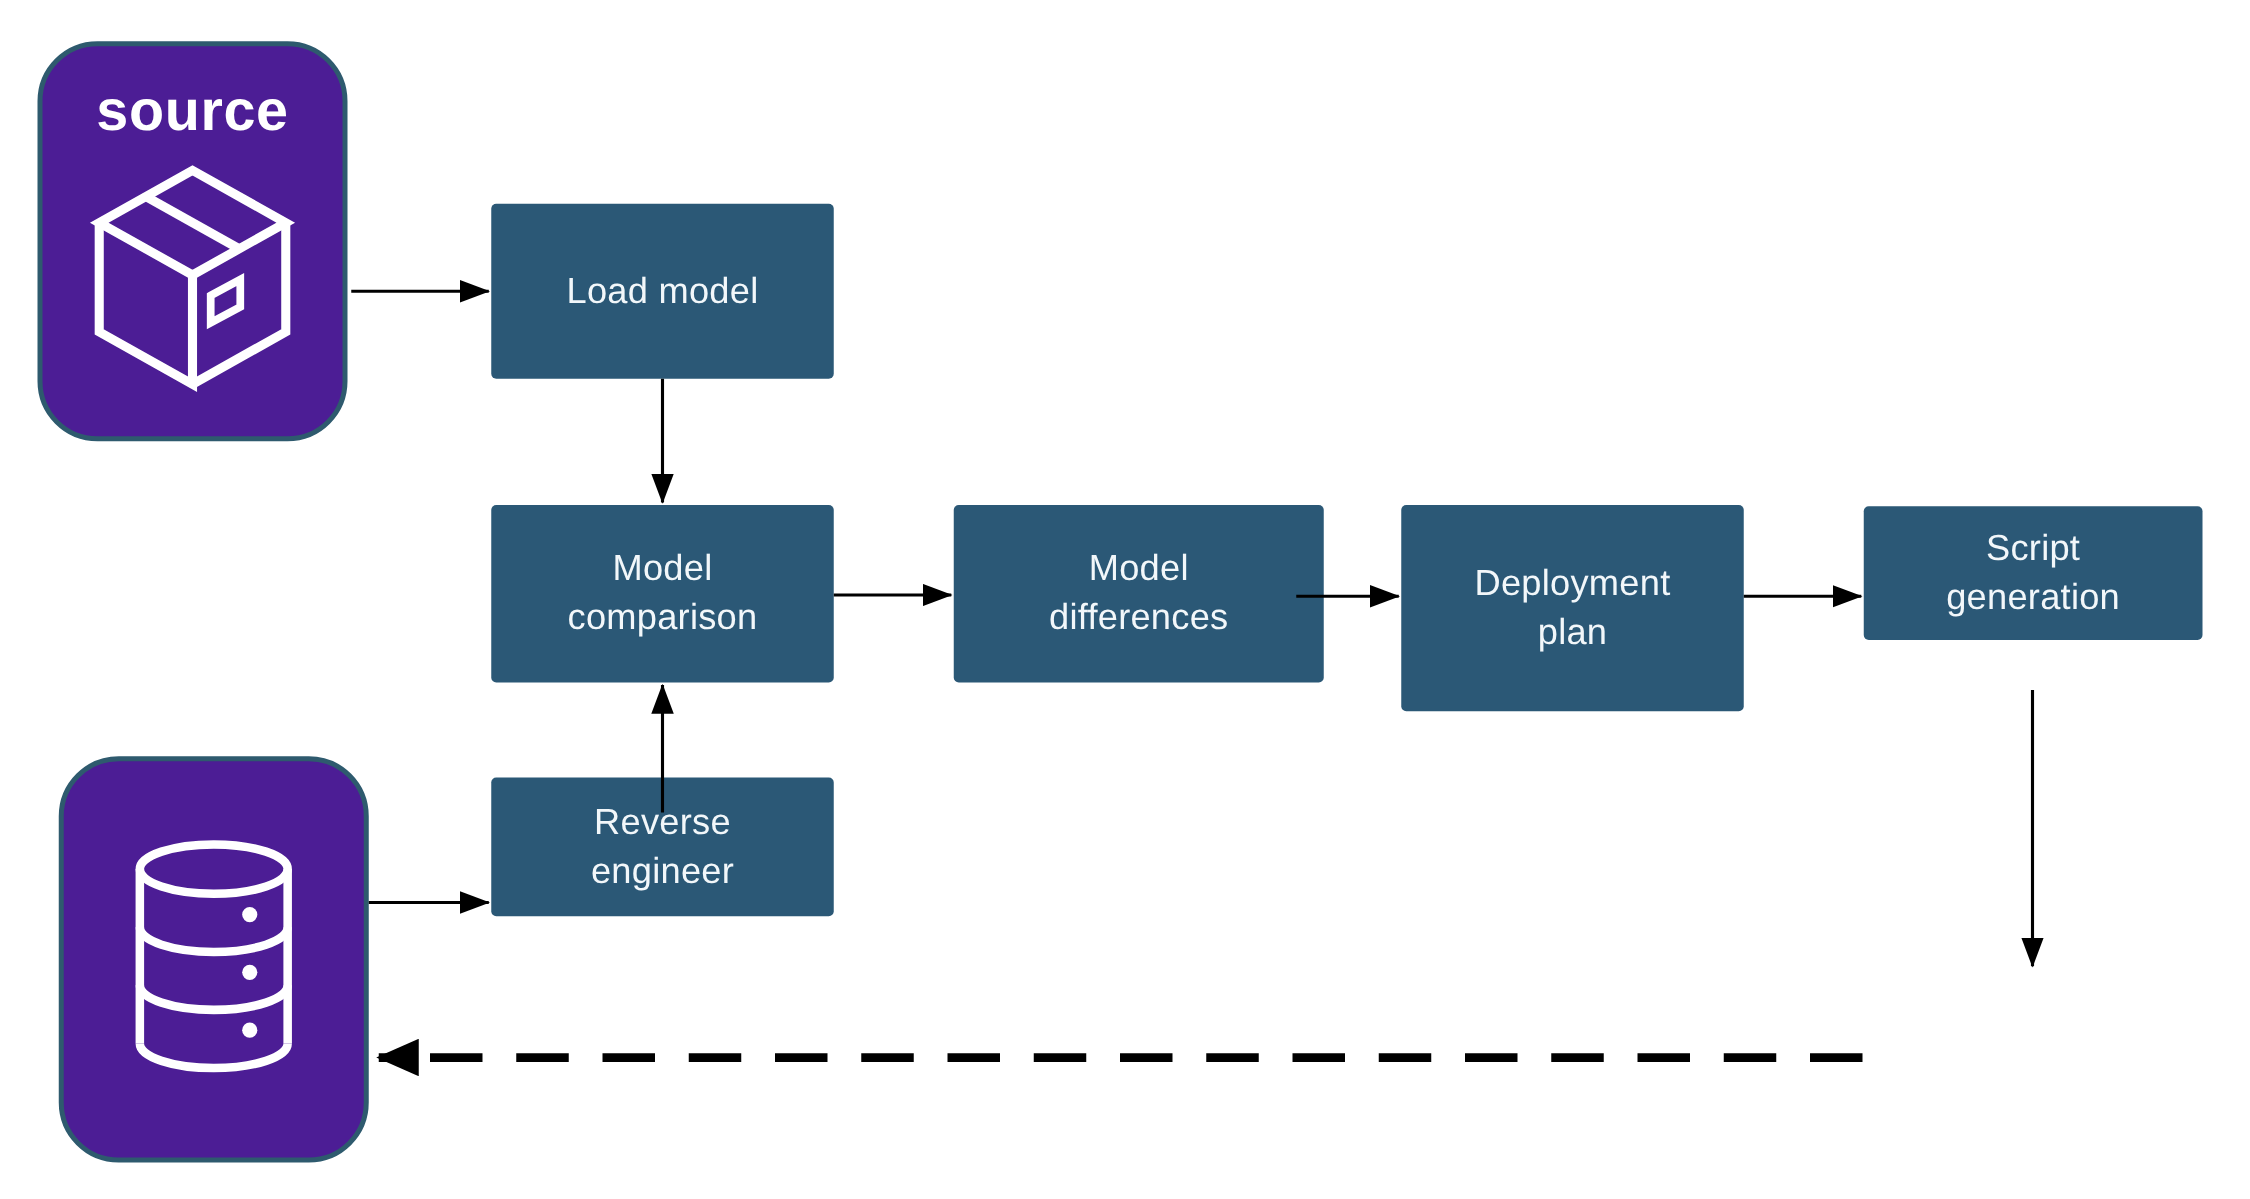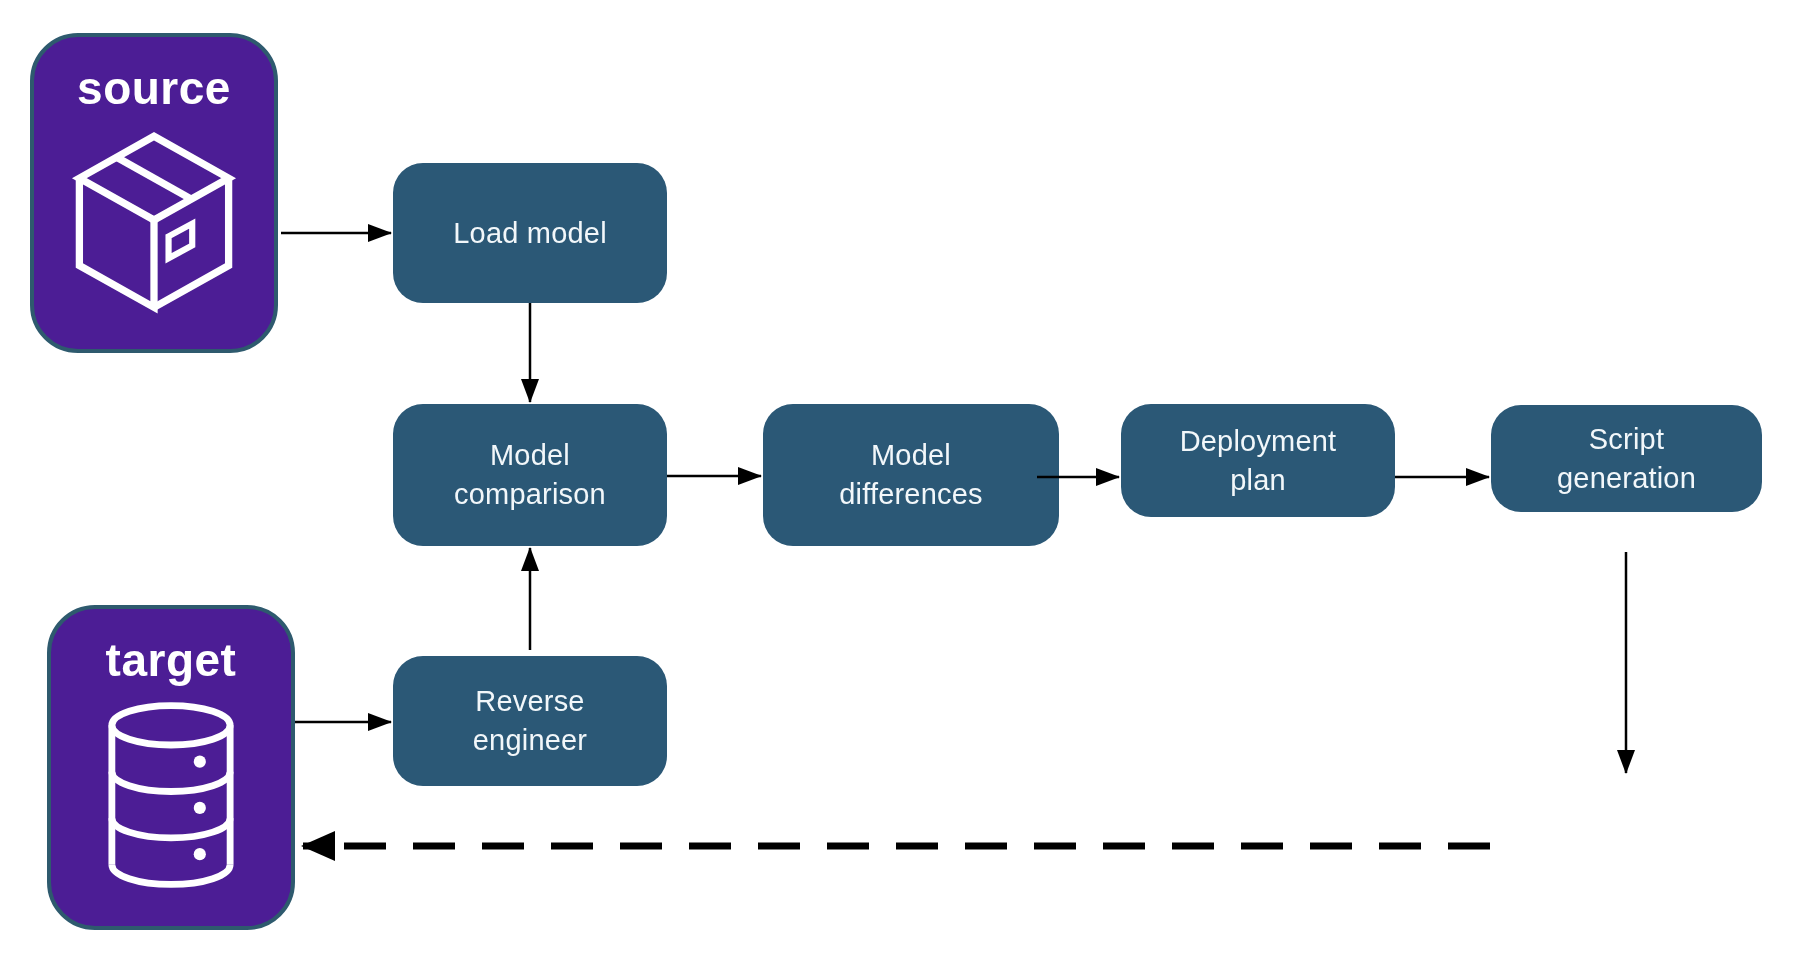--- a/index.html
+++ b/index.html
@@ -8,33 +8,33 @@
     width:1800px;height:959px;
     background:#ffffff;
     font-family:"Liberation Sans", sans-serif;
     overflow:hidden;
   }
   
   .flow-node{
     position:absolute;
     background:#2B5876;
     color:#F2F7FA;
-    border-radius:30px;
+    border-radius:4px;
     display:flex;align-items:center;justify-content:center;
     text-align:center;
     font-size:29px;line-height:1.34;
     padding:0 38px;box-sizing:border-box;
     letter-spacing:.2px;
   }
   #node-load-model       {left:393px;top:163px;width:274px;height:140px;}
   #node-model-comparison {left:393px;top:404px;width:274px;height:142px;text-align:center;}
   #node-model-differences{left:763px;top:404px;width:296px;height:142px;}
-  #node-deployment-plan  {left:1121px;top:404px;width:274px;height:113px;}
+  #node-deployment-plan  {left:1121px;top:404px;width:274px;height:165px;}
   #node-script-generation{left:1491px;top:405px;width:271px;height:107px;}
-  #node-reverse-engineer {left:393px;top:656px;width:274px;height:130px;}
+  #node-reverse-engineer {left:393px;top:622px;width:274px;height:111px;}
   #node-script-execution {left:1490px;top:775px;width:272px;height:143px;}
 
   
   .endpoint{
     position:absolute;
     background:#4c1d95;
     border:4px solid #2E5A6E;
     border-radius:48px;
     box-sizing:border-box;
     display:flex;flex-direction:column;align-items:center;
@@ -73,21 +73,20 @@
         <path d="M50,6 L91,29 L50,52 L9,29 Z"></path>
         <path d="M29.5,17.5 L70.5,40.5"></path>
         <path d="M9,29 L9,77 L50,100 L50,52"></path>
         <path d="M91,29 L91,77 L50,100"></path>
         <path d="M58,61 L71,54 L71,66 L58,73 Z" stroke-width="3.4"></path>
       </svg>
     </div>
   </div>
 
   <div class="endpoint" id="endpoint-target">
-    <div class="endpoint-label">target</div>
     <div class="endpoint-icon">
       <svg class="icon-svg" width="152" height="188" viewBox="0 0 100 124" fill="none" stroke="#ffffff" stroke-width="4.5">
         <ellipse cx="50" cy="16" rx="39" ry="13"></ellipse>
         <path d="M11,16 L11,108"></path>
         <path d="M89,16 L89,108"></path>
         <path d="M11,108 A39,13 0 0 0 89,108"></path>
         <path d="M11,46.7 A39,13 0 0 0 89,46.7"></path>
         <path d="M11,77.3 A39,13 0 0 0 89,77.3"></path>
         <circle cx="69" cy="40" r="4" fill="#ffffff" stroke="none"></circle>
         <circle cx="69" cy="70.5" r="4" fill="#ffffff" stroke="none"></circle>

